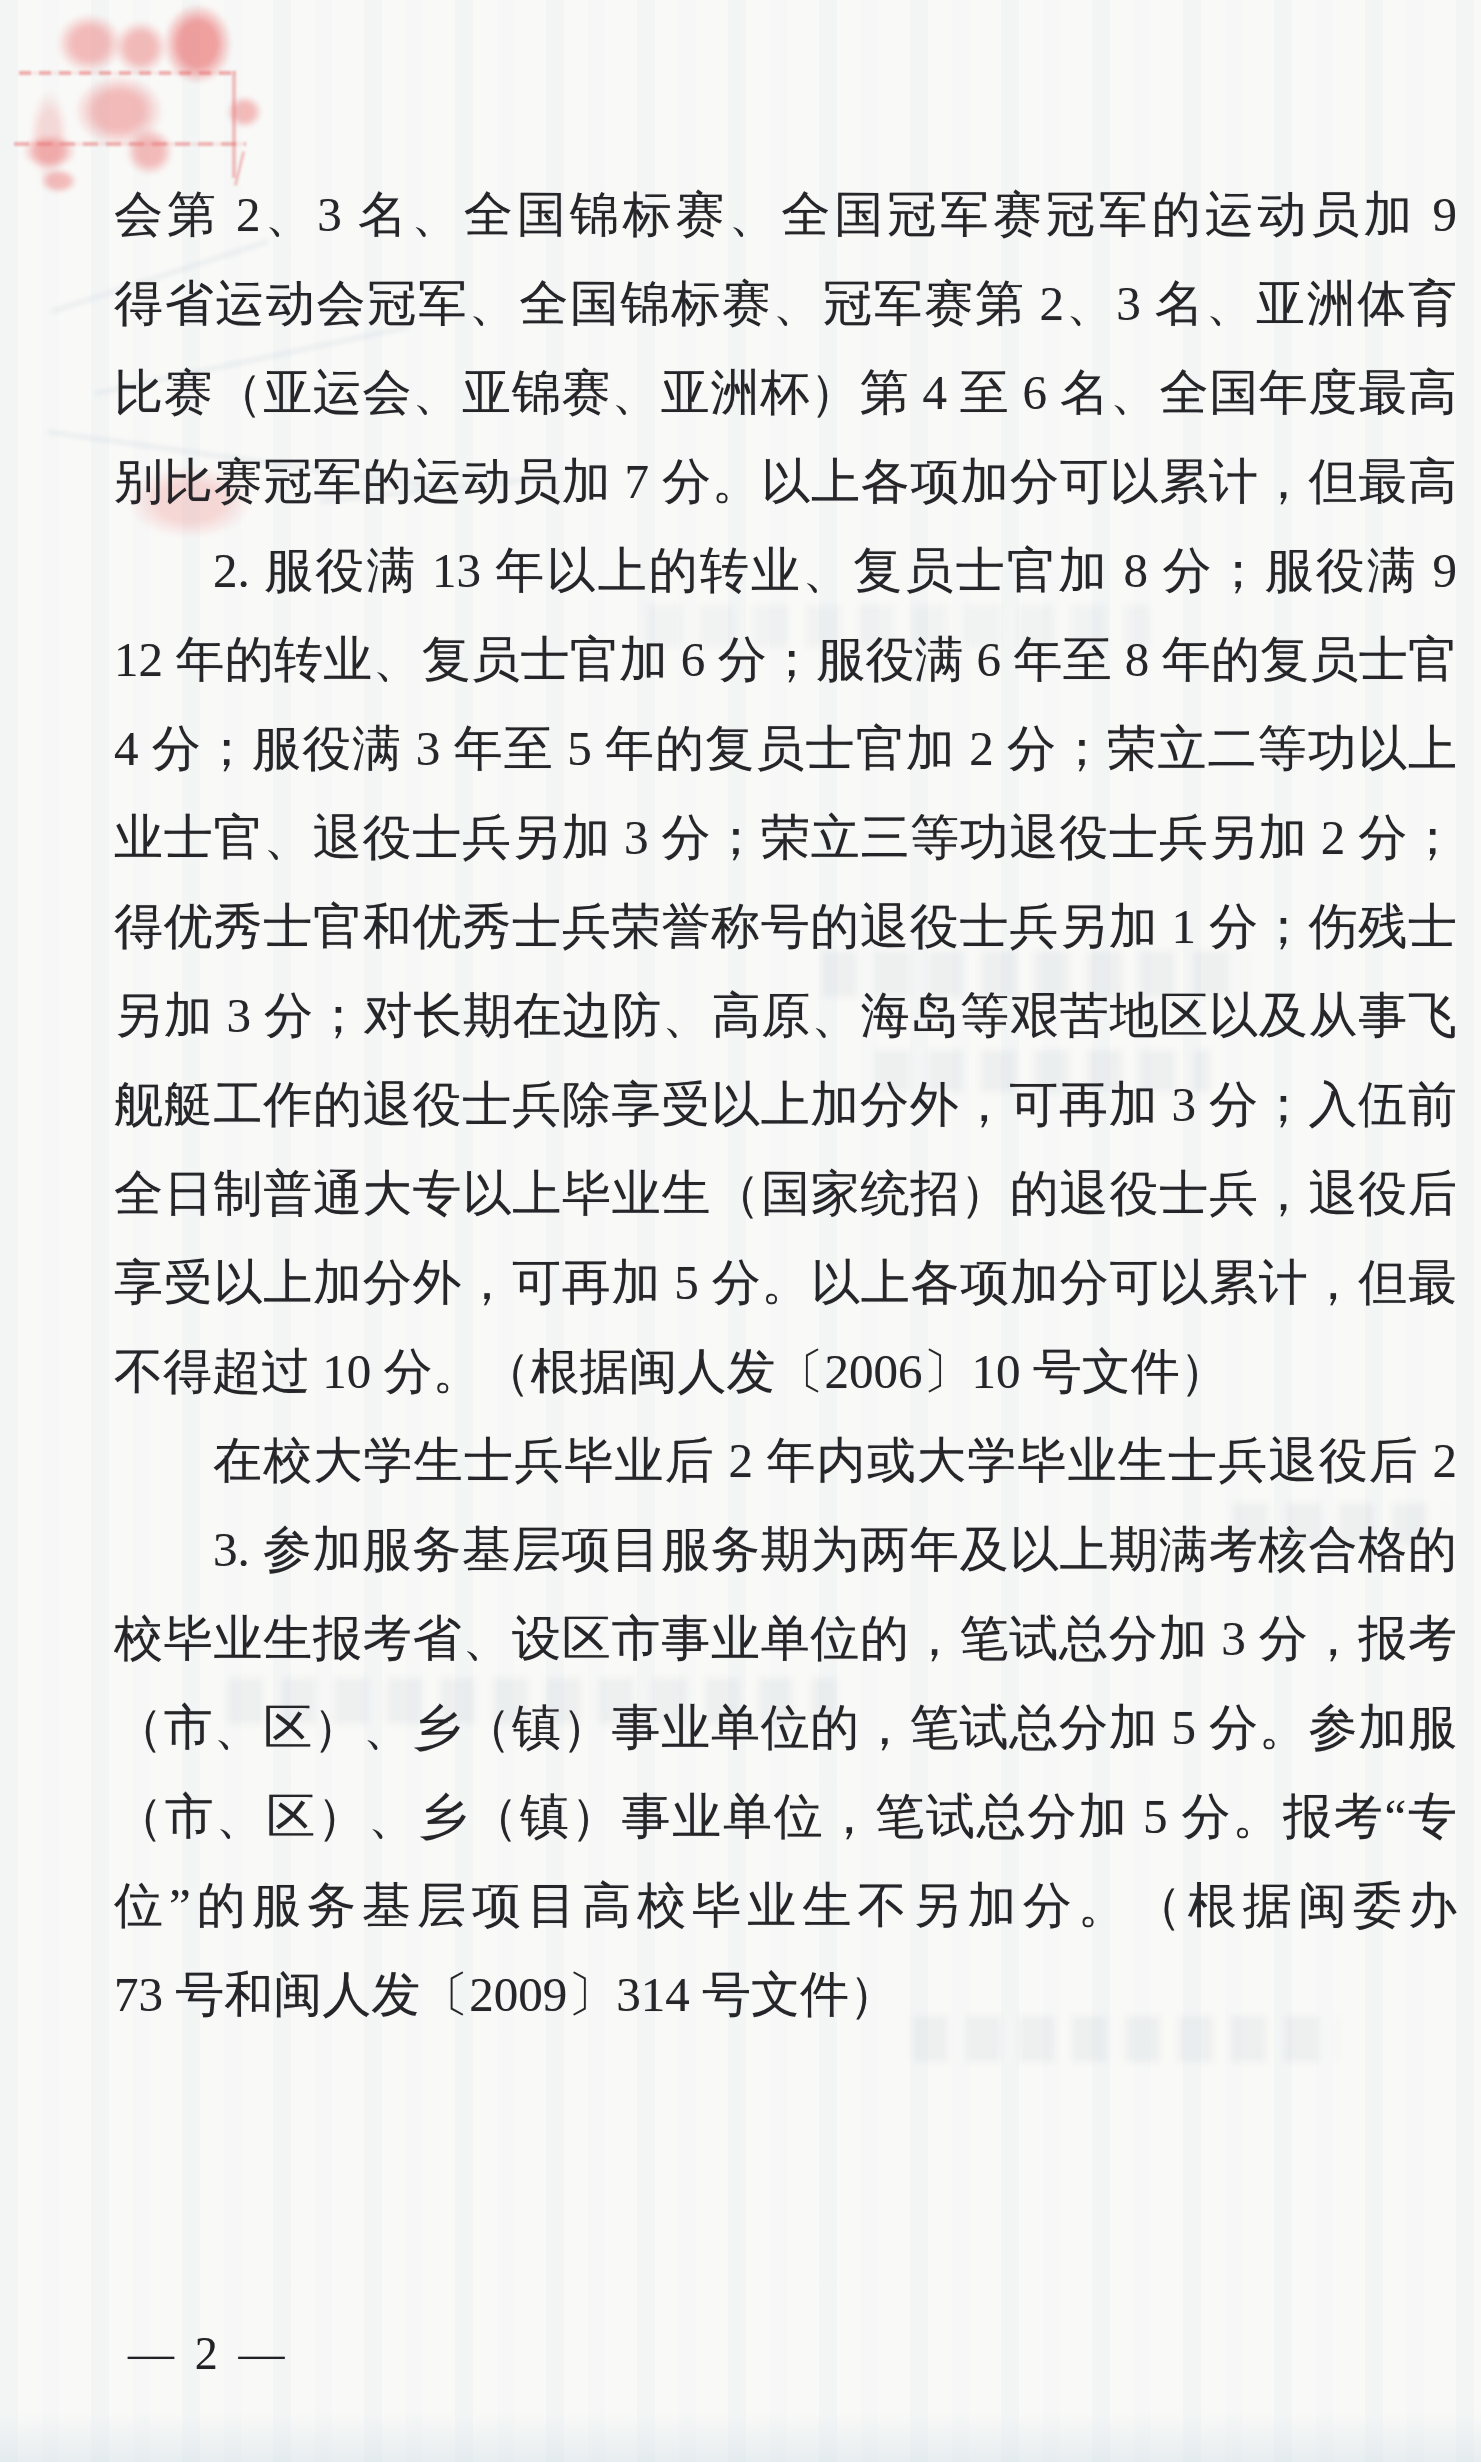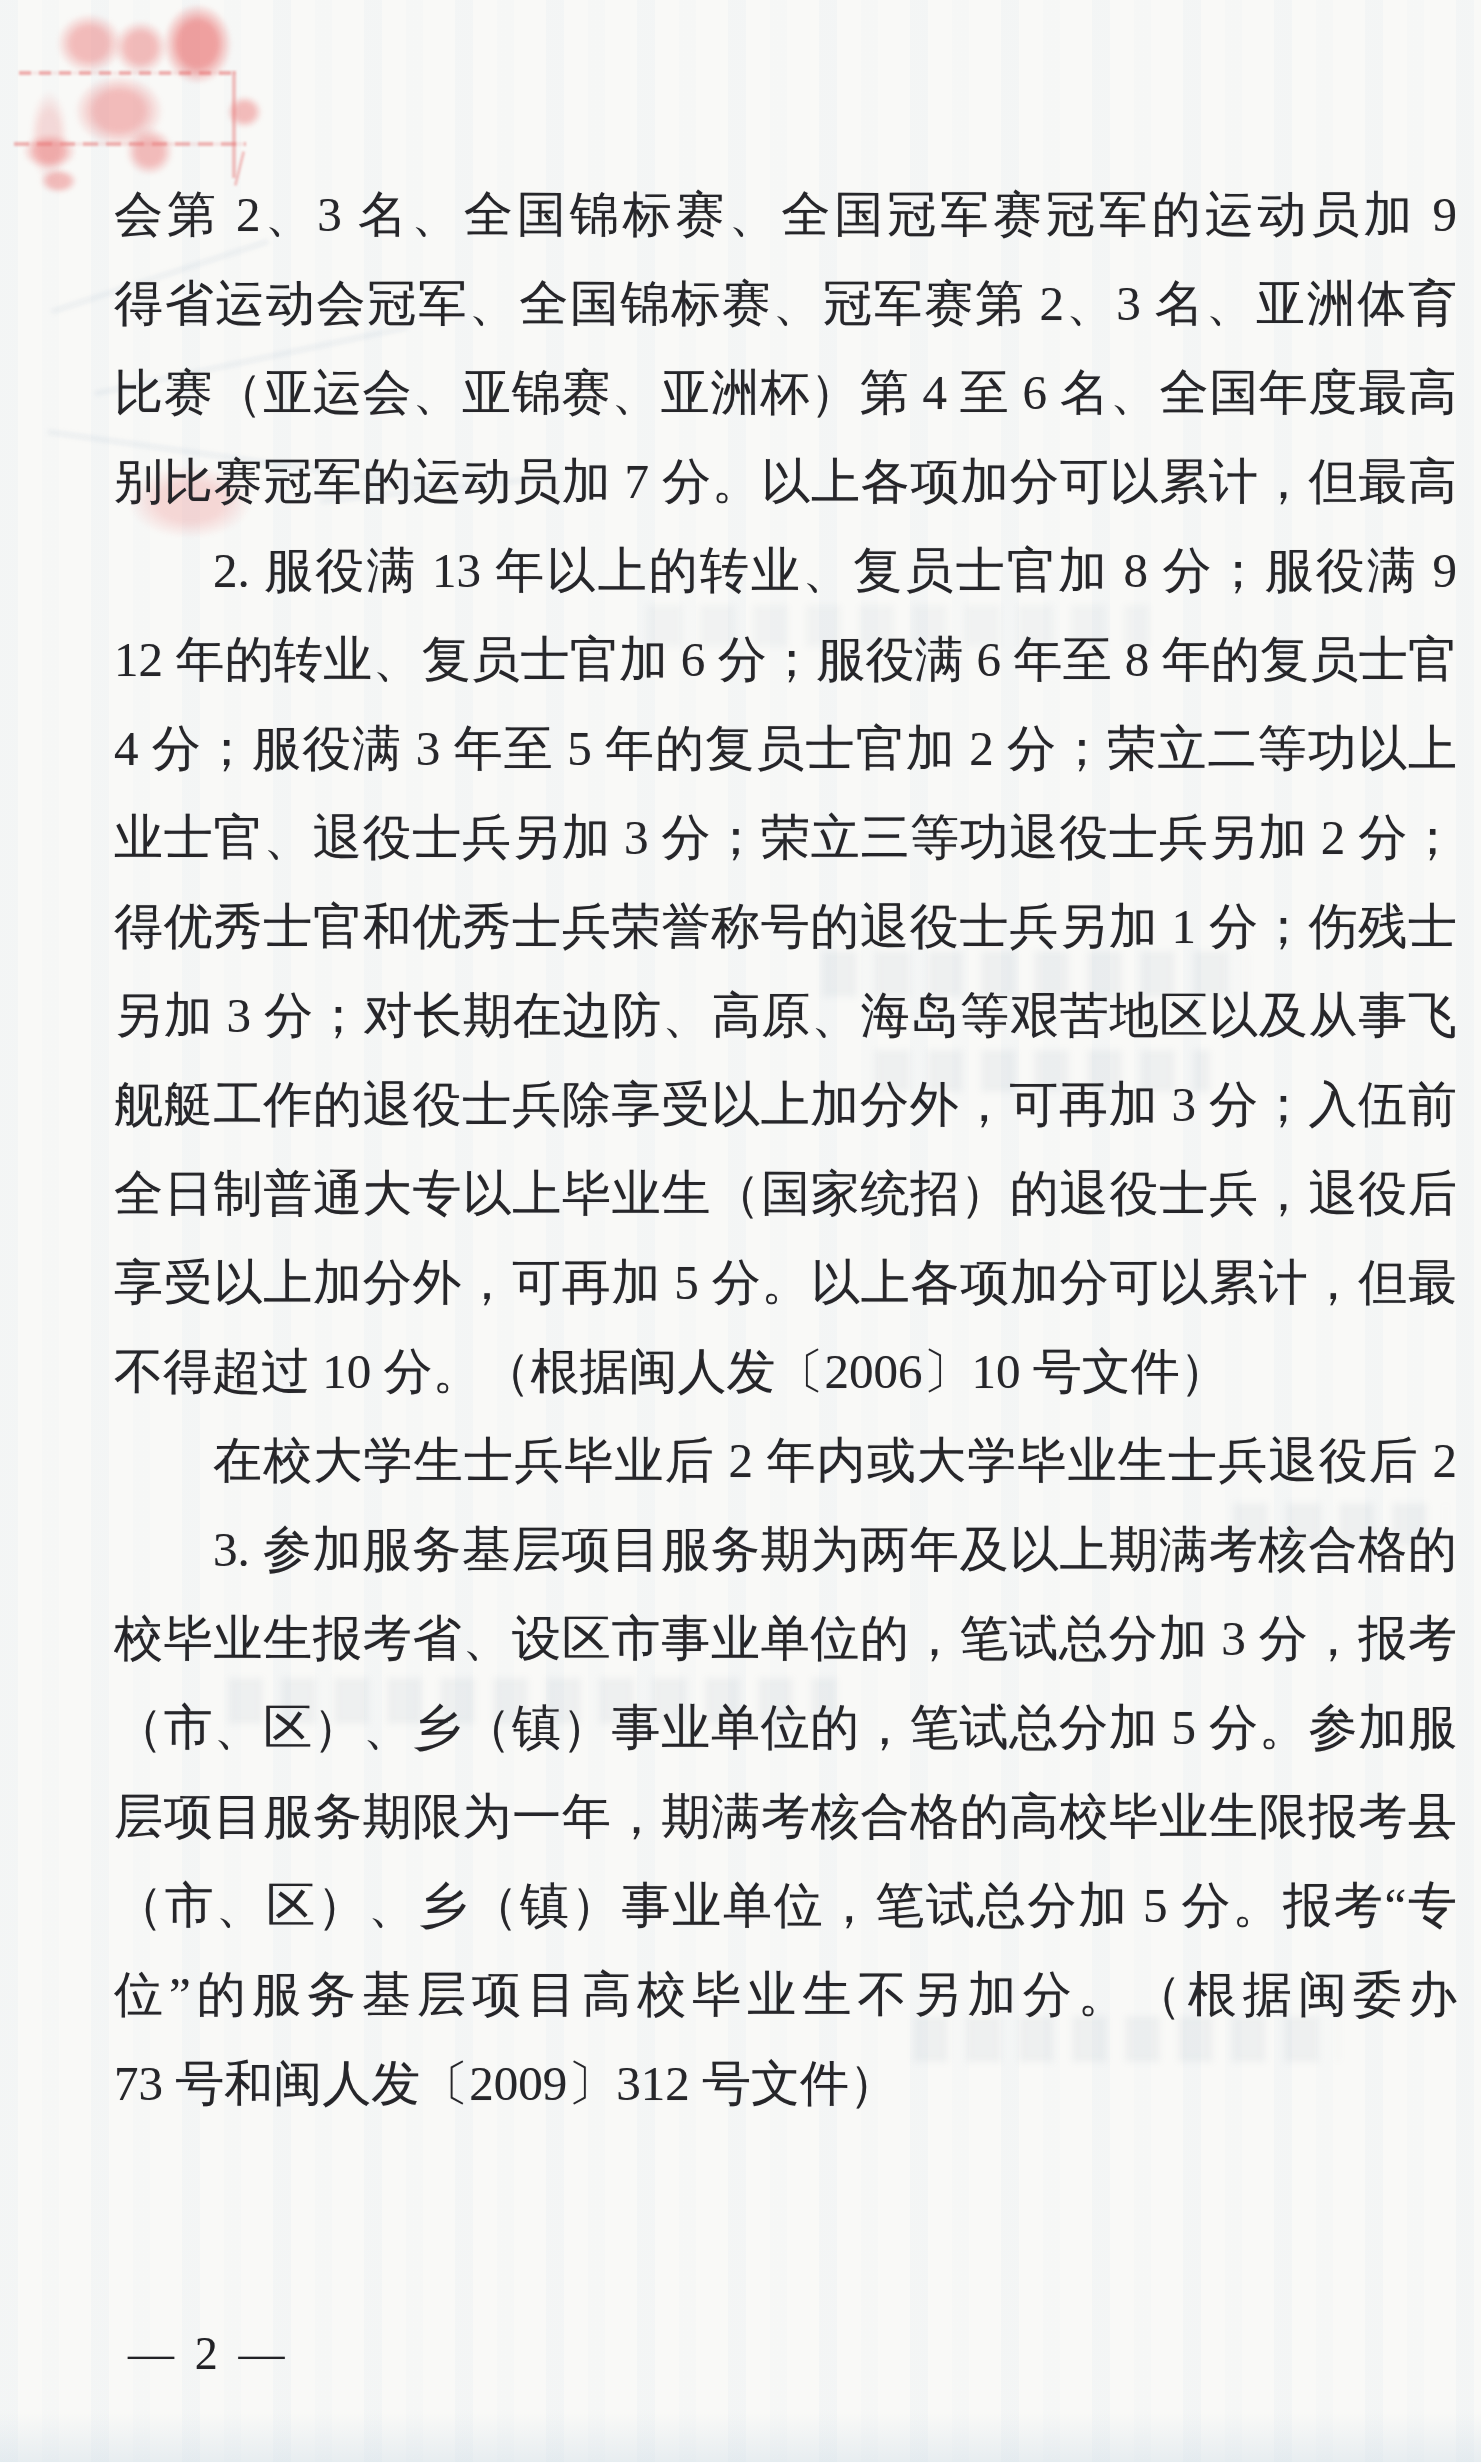--- a/index.html
+++ b/index.html
@@ -123,22 +123,21 @@
     <div class="tline">得优秀士官和优秀士兵荣誉称号的退役士兵另加 1 分；伤残士兵</div>
     <div class="tline">另加 3 分；对长期在边防、高原、海岛等艰苦地区以及从事飞行、</div>
     <div class="tline">舰艇工作的退役士兵除享受以上加分外，可再加 3 分；入伍前是</div>
     <div class="tline">全日制普通大专以上毕业生（国家统招）的退役士兵，退役后除</div>
     <div class="tline">享受以上加分外，可再加 5 分。以上各项加分可以累计，但最高</div>
     <div class="tline end">不得超过 10 分。（根据闽人发〔2006〕10 号文件）</div>
     <div class="tline indent">在校大学生士兵毕业后 2 年内或大学毕业生士兵退役后 2 年</div>
     <div class="tline indent">3. 参加服务基层项目服务期为两年及以上期满考核合格的高</div>
     <div class="tline">校毕业生报考省、设区市事业单位的，笔试总分加 3 分，报考县</div>
     <div class="tline">（市、区）、乡（镇）事业单位的，笔试总分加 5 分。参加服务基</div>
-    <div class="tline">层项目服务期限为一年，期满考核合格的高校毕业生限报考县</div>
     <div class="tline">（市、区）、乡（镇）事业单位，笔试总分加 5 分。报考“专门职</div>
     <div class="tline">位”的服务基层项目高校毕业生不另加分。（根据闽委办〔2006〕</div>
-    <div class="tline end">73 号和闽人发〔2009〕312 号文件）</div>
+    <div class="tline end">73 号和闽人发〔2009〕314 号文件）</div>
   </div>
 
   <div class="footer">— 2 —</div>
 
 </div>
 
 
 </body></html>

